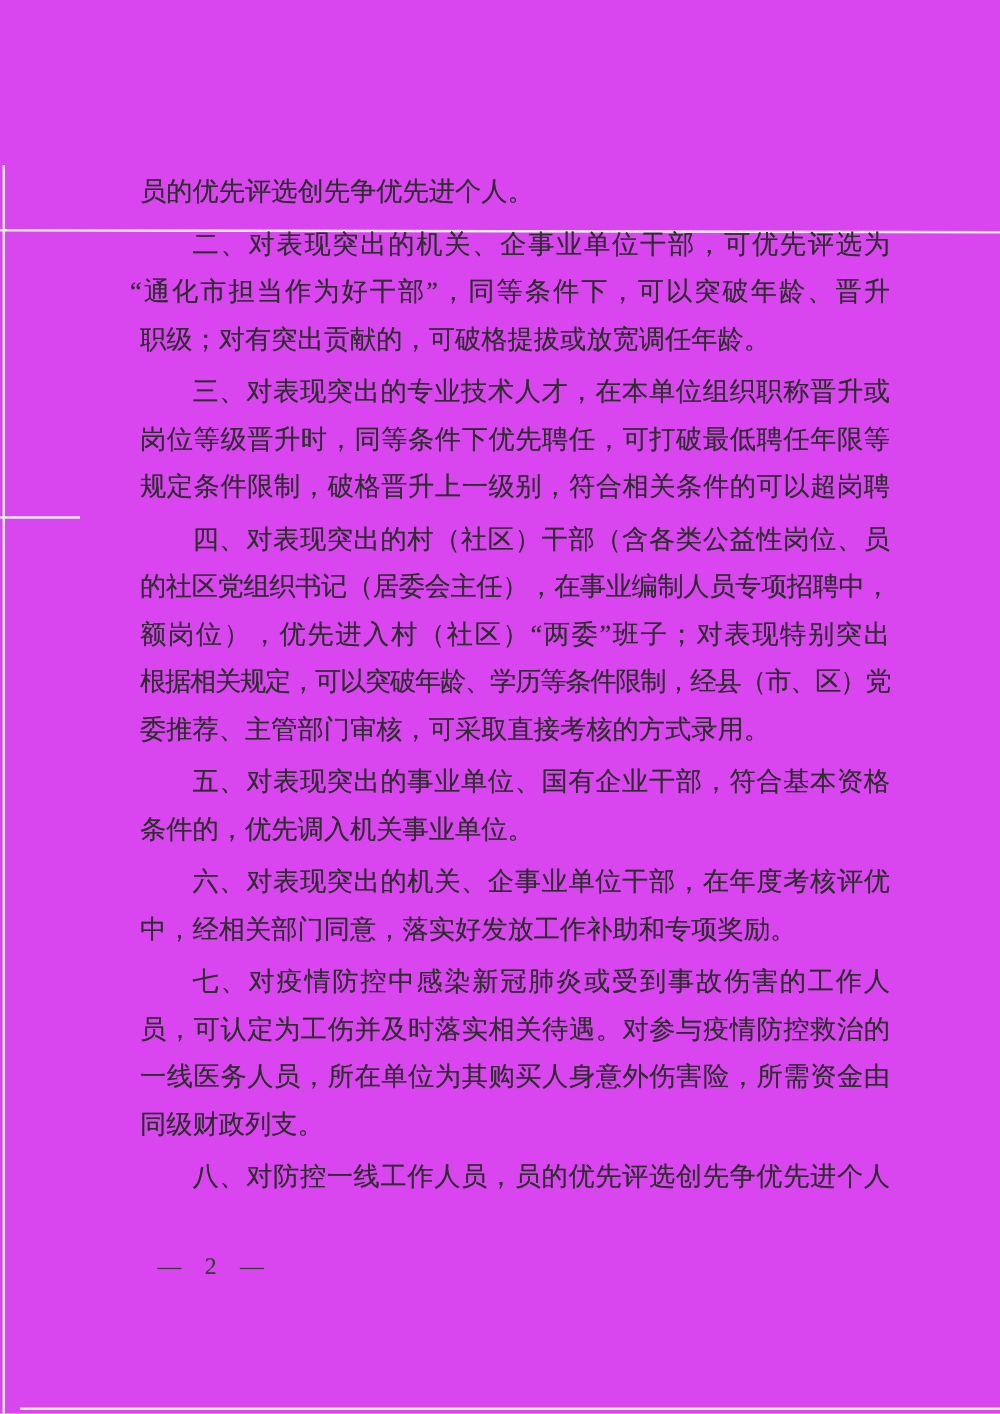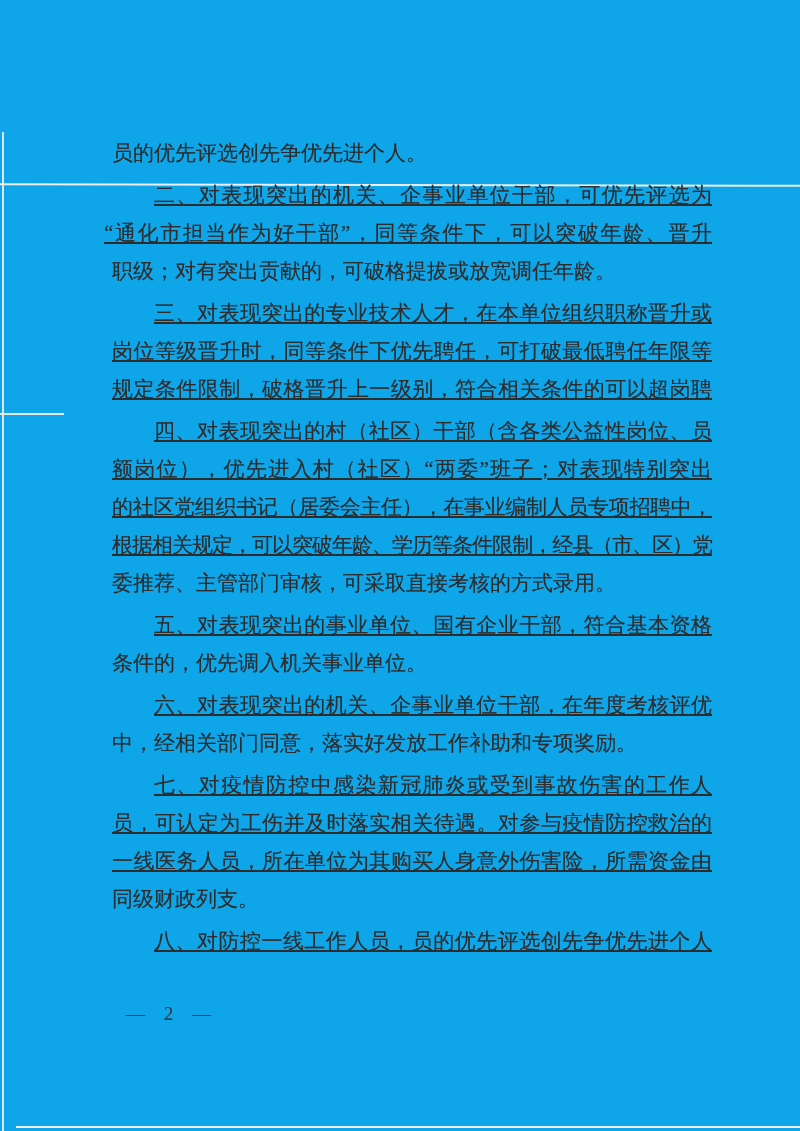--- a/index.html
+++ b/index.html
@@ -4,21 +4,21 @@
 <style>
   html, body {
     margin: 0;
     padding: 0;
     background: #ffffff;
   }
   .page {
     position: relative;
     width: 800px;
     height: 1131px;
-    background: #0ea5e9;
+    background: #d946ef;
     overflow: hidden;
     font-family: "Liberation Serif", "DejaVu Serif", serif;
   }
   
   .vline {
     position: absolute;
     left: 2px;
     top: 132px;
     width: 2px;
     height: 999px;
@@ -66,21 +66,20 @@
     height: 38px;
     line-height: 38px;
     width: 600px;
     white-space: normal;
     overflow: visible;
   }
   .fill {
     text-align: justify;
     text-align-last: justify;
     text-justify: inter-character;
-    text-decoration: underline;
   }
   .indent { padding-left: 42px; width: 558px; }
   .hang { margin-left: -8px; width: 608px; }
   .tight { letter-spacing: -0.5px; }
   .tighter { letter-spacing: -1.2px; }
   
   .footer {
     position: absolute;
     left: 126px;
     top: 1000px;
@@ -115,22 +114,22 @@
     </p>
 
     <p class="para">
       <span class="line fill indent">三、对表现突出的专业技术人才，在本单位组织职称晋升或</span>
       <span class="line fill">岗位等级晋升时，同等条件下优先聘任，可打破最低聘任年限等</span>
       <span class="line fill">规定条件限制，破格晋升上一级别，符合相关条件的可以超岗聘</span>
     </p>
 
     <p class="para">
       <span class="line fill indent">四、对表现突出的村（社区）干部（含各类公益性岗位、员</span>
+      <span class="line fill tight">的社区党组织书记（居委会主任），在事业编制人员专项招聘中，</span>
       <span class="line fill">额岗位），优先进入村（社区）“两委”班子；对表现特别突出</span>
-      <span class="line fill tight">的社区党组织书记（居委会主任），在事业编制人员专项招聘中，</span>
       <span class="line fill tighter">根据相关规定，可以突破年龄、学历等条件限制，经县（市、区）党</span>
       <span class="line">委推荐、主管部门审核，可采取直接考核的方式录用。</span>
     </p>
 
     <p class="para">
       <span class="line fill indent">五、对表现突出的事业单位、国有企业干部，符合基本资格</span>
       <span class="line">条件的，优先调入机关事业单位。</span>
     </p>
 
     <p class="para">

